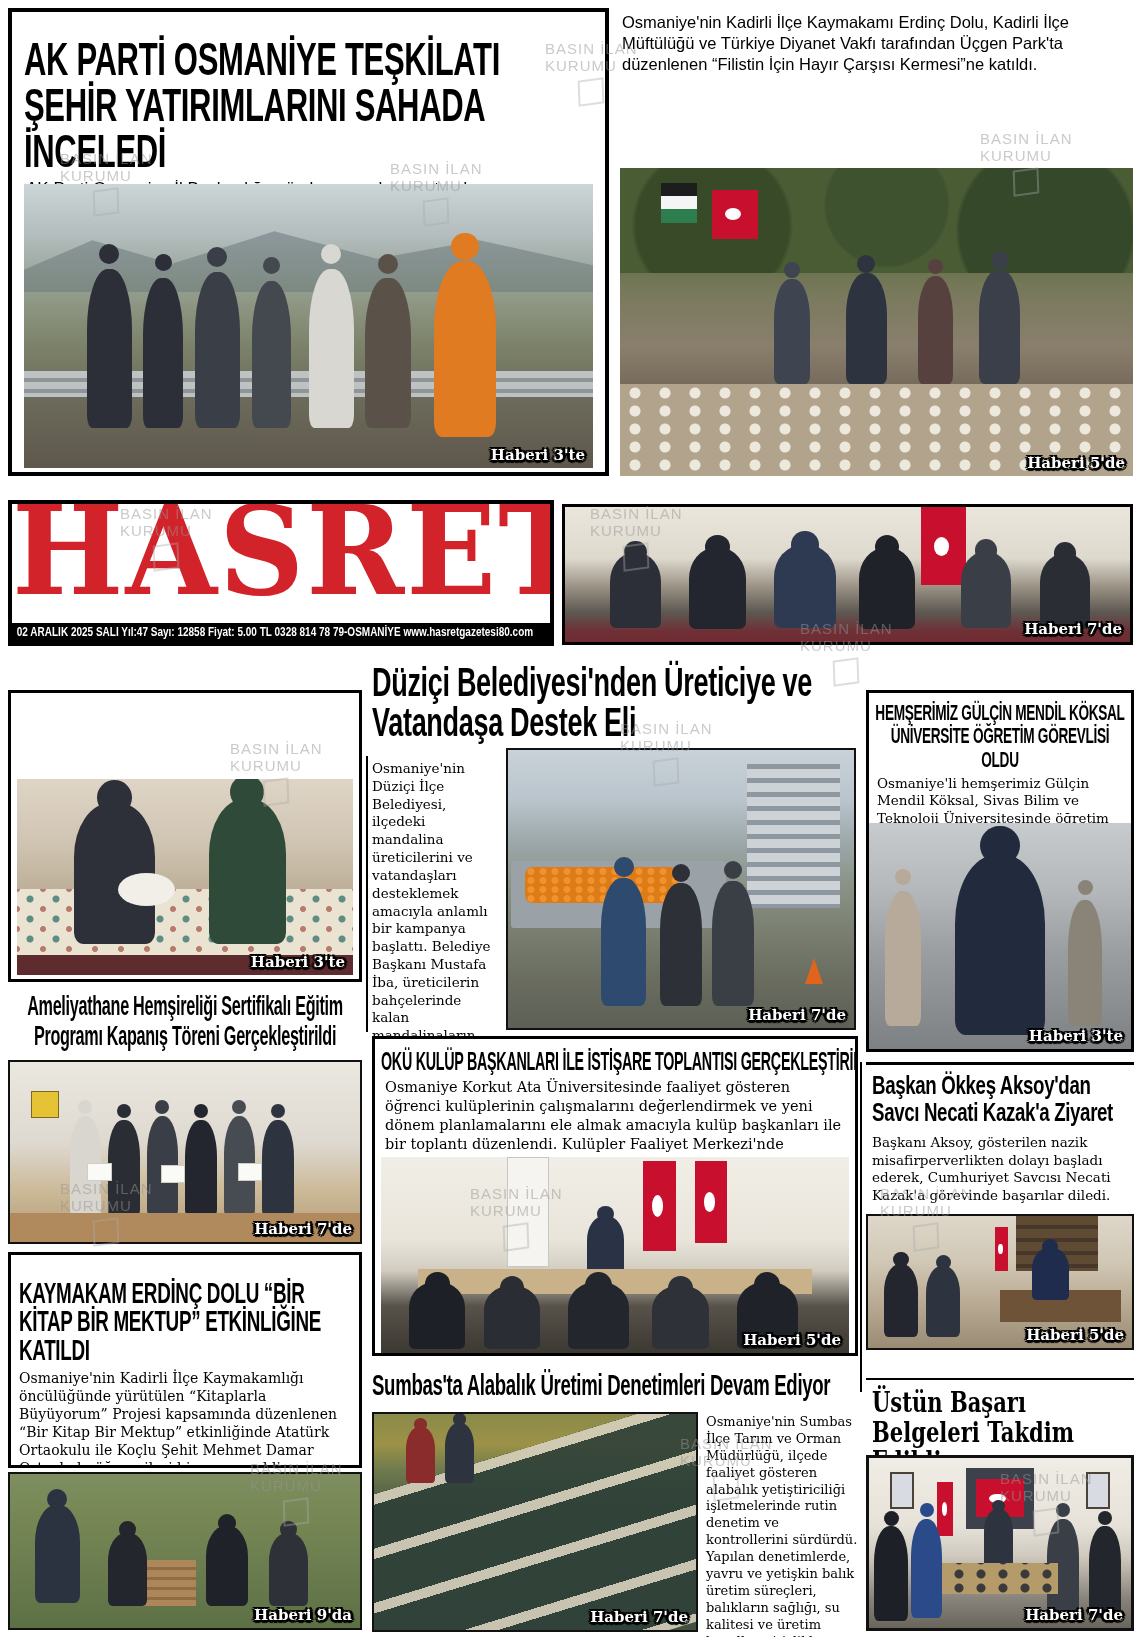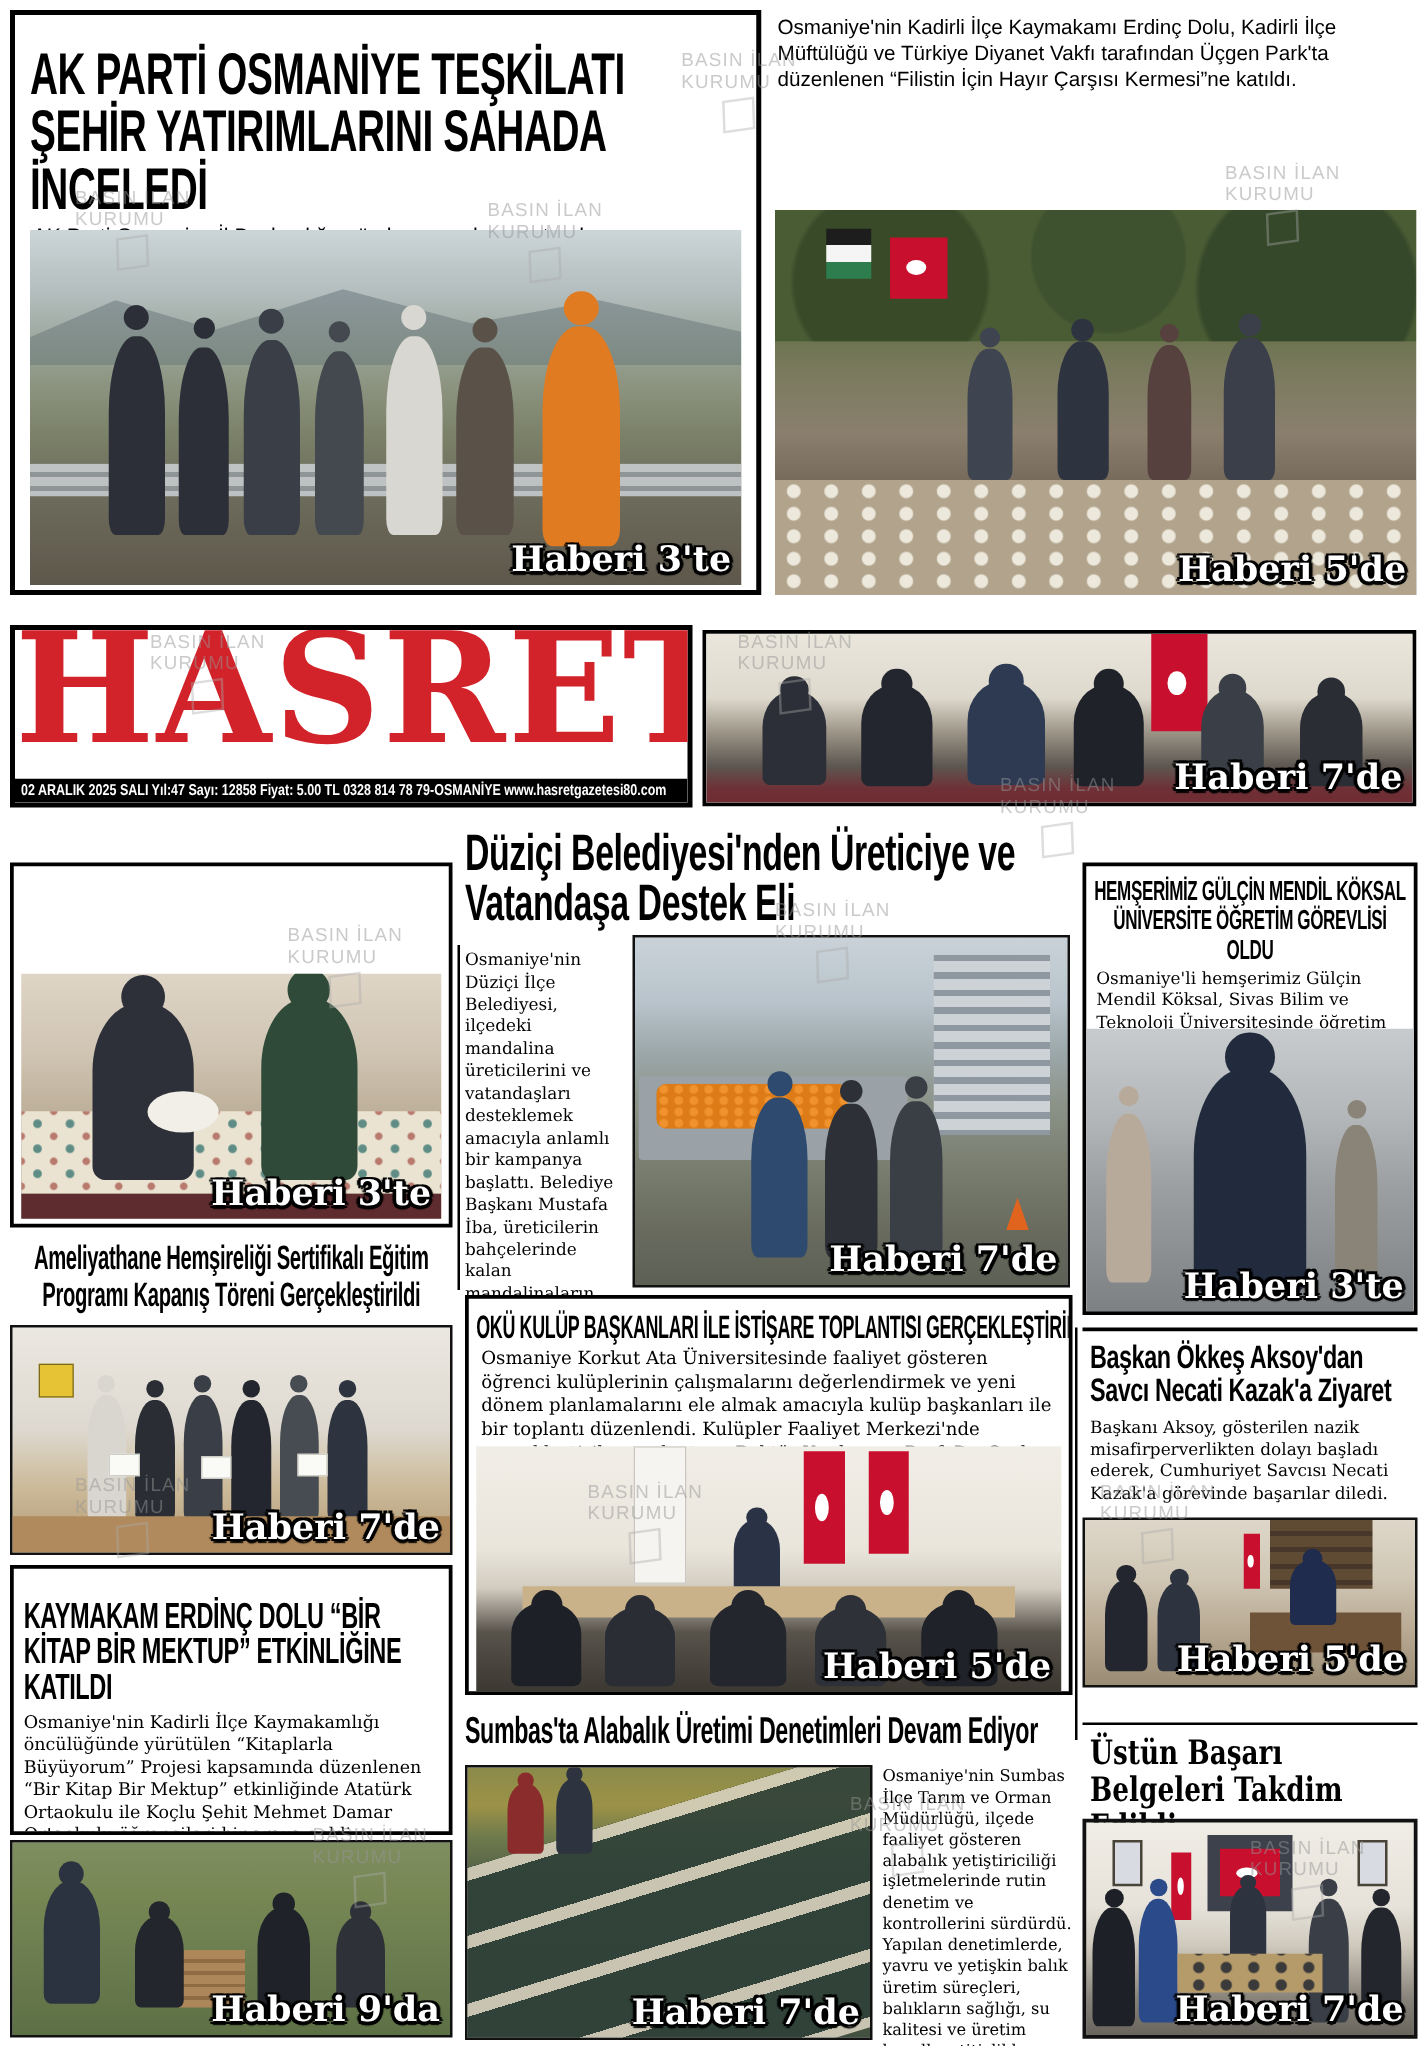--- a/index.html
+++ b/index.html
@@ -19,21 +19,21 @@
   .box3{position:absolute;border:3px solid #000;background:#fff;overflow:hidden;}
   .hl{font-weight:bold;line-height:.98;color:#000;letter-spacing:-.5px;overflow:visible;}
   .sc{display:block;transform:scaleX(var(--s,1));transform-origin:left top;width:calc(100%/var(--s,1));}
   .ctr{text-align:center;}
   .nowrap{white-space:nowrap;}
   .body-sans{font-family:"Liberation Sans",sans-serif;font-size:17px;line-height:1.26;}
   .body-serif{font-family:"DejaVu Serif",serif;font-size:14.5px;line-height:1.3;}
   .photo{position:absolute;overflow:hidden;background:#9aa0a0;}
   .cap{
     position:absolute;right:8px;bottom:4px;z-index:6;
-    font-family:"DejaVu Serif",serif;font-weight:bold;font-size:28px;color:#fff;
+    font-family:"DejaVu Serif",serif;font-weight:bold;font-size:15px;color:#fff;
     text-shadow:-2px -2px 0 #000,2px -2px 0 #000,-2px 2px 0 #000,2px 2px 0 #000,0 3px 1px #000,3px 0 1px #000,-3px 0 1px #000;
     letter-spacing:0;
   }
   .fig{position:absolute;background:#2c2f38;border-radius:45% 45% 12% 12% / 38% 38% 8% 8%;}
   .fig::before{content:"";position:absolute;top:-16%;left:28%;width:44%;padding-top:44%;border-radius:50%;background:inherit;}
   .vrule{position:absolute;width:2px;background:#000;}
   .hrule{position:absolute;height:3px;background:#000;}
   
   .wm{
     position:absolute;z-index:40;pointer-events:none;text-align:left;

